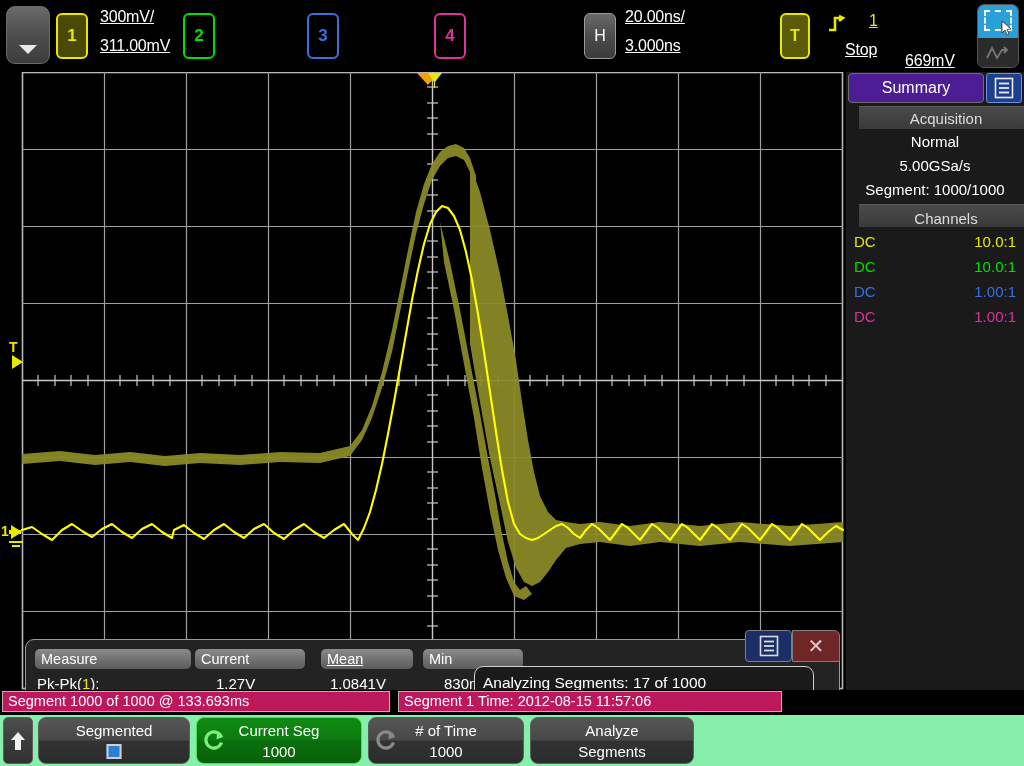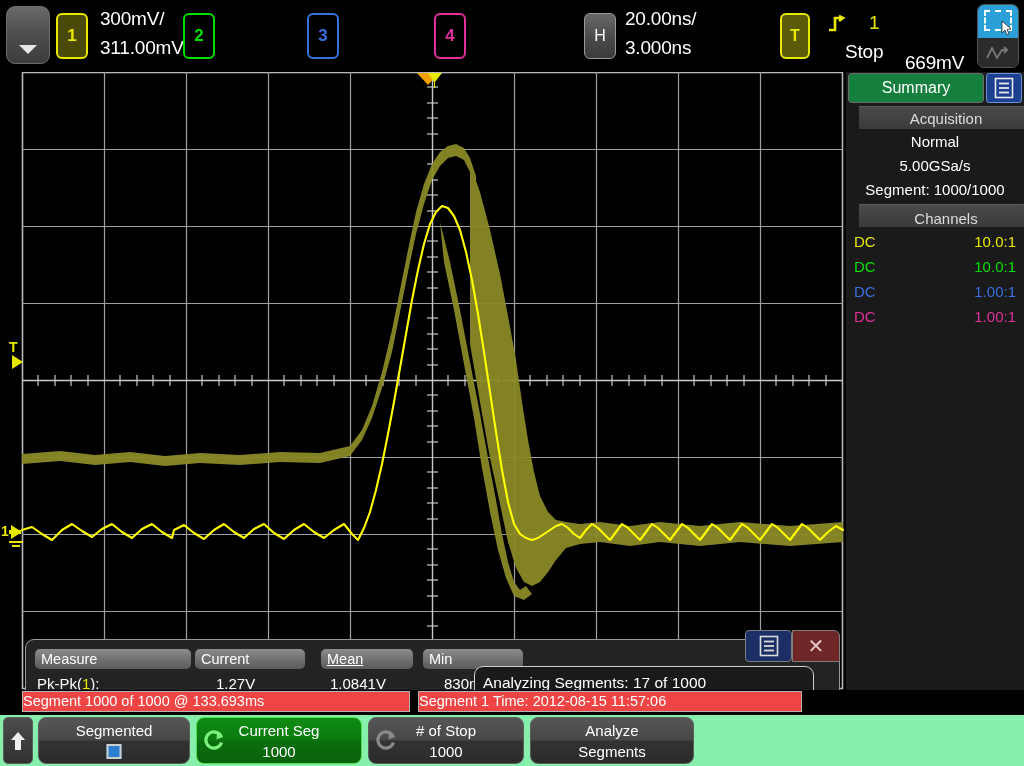--- a/index.html
+++ b/index.html
@@ -12,21 +12,21 @@
   #toolbar{position:absolute;left:0;top:0;width:1024px;height:72px;background:#000;}
   .chbox{position:absolute;width:32px;height:46px;border-radius:6px;border:2px solid #888;
          box-sizing:border-box;display:flex;align-items:center;justify-content:center;
          font-size:17px;font-weight:bold;background:#000;}
   #menu-down{position:absolute;left:6px;top:6px;width:44px;height:58px;border-radius:9px;
              border:1px solid #6b6b6b;box-sizing:border-box;
              background:linear-gradient(180deg,#6a6a6a 0%,#4d4d4d 50%,#3c3c3c 100%);}
   #menu-down .caret{position:absolute;left:50%;bottom:9px;transform:translateX(-50%);
              width:0;height:0;border-left:9px solid transparent;border-right:9px solid transparent;
              border-top:9px solid #e8e8e8;}
-  .tb-txt{position:absolute;color:#fff;font-size:19px;white-space:nowrap;letter-spacing:-0.2px;}
+  .tb-txt{position:absolute;color:#fff;font-size:16px;white-space:nowrap;letter-spacing:-0.2px;text-decoration:underline;}
   .tb-txt.yel{color:#e8e800;}
   #h-box{position:absolute;left:584px;top:13px;width:32px;height:46px;border-radius:6px;
          border:1px solid #9a9a9a;box-sizing:border-box;color:#fff;font-size:16px;
          display:flex;align-items:center;justify-content:center;
          background:linear-gradient(180deg,#686868 0%,#4a4a4a 55%,#3b3b3b 100%);}
   #t-box{position:absolute;left:780px;top:13px;width:30px;height:46px;border-radius:6px;
          border:2px solid #e8e800;box-sizing:border-box;color:#e8e800;font-size:16px;
          font-weight:bold;display:flex;align-items:center;justify-content:center;
          background:#5a5a08;}
   #seg-icon-btn{position:absolute;left:977px;top:4px;width:42px;height:64px;border-radius:7px;
@@ -75,40 +75,40 @@
       display:flex;align-items:center;justify-content:center;color:#e4c6c6;font-size:20px;}
 
   
   #analyze-dlg{position:absolute;left:474px;top:594px;width:340px;height:70px;
       background:#1a1a1a;border:1px solid #cfcfcf;border-radius:9px;box-sizing:border-box;
       padding:5px 8px 0 8px;}
   #analyze-dlg .line{color:#fff;font-size:15.5px;line-height:21px;white-space:nowrap;}
 
   
   #sidebar{position:absolute;left:846px;top:72px;width:178px;height:618px;background:#1a1a1a;}
-  #sb-tab{position:absolute;left:2px;top:1px;width:136px;height:30px;background:#15803d;
+  #sb-tab{position:absolute;left:2px;top:1px;width:136px;height:30px;background:#4c1d95;
       border:1px solid #6d6d6d;box-sizing:border-box;border-radius:4px;color:#fff;
       font-size:16px;display:flex;align-items:center;justify-content:center;}
   #sb-tab-icon{position:absolute;left:140px;top:1px;width:36px;height:30px;background:#1d3f8f;
       border:1px solid #6d90d6;box-sizing:border-box;border-radius:3px;
       display:flex;align-items:center;justify-content:center;}
   .sb-sec{position:absolute;left:2px;width:174px;height:22px;color:#dcdcdc;font-size:15px;
       display:flex;align-items:center;justify-content:center;
       background:linear-gradient(180deg,#4a4a4a 0%,#3a3a3a 100%);border-top:1px solid #5a5a5a;margin-left:11px;}
   .sb-row{position:absolute;left:2px;width:174px;height:23px;color:#fff;font-size:15px;
       display:flex;align-items:center;justify-content:center;}
   .sb-ch{position:absolute;left:2px;width:174px;height:25px;font-size:15px;
       display:flex;align-items:center;justify-content:space-between;padding:0 6px;
       box-sizing:border-box;}
 
   
   #status-bar{position:absolute;left:0;top:691px;width:1024px;height:22px;background:#000;}
-  .st-box{position:absolute;top:0;height:21px;background:#ef4444;border:1px solid #b5b5b5;
-      box-sizing:border-box;color:#fff;font-size:14.5px;line-height:19px;
-      white-space:nowrap;margin-left:20px;}
+  .st-box{position:absolute;top:0;height:21px;background:#be185d;border:1px solid #b5b5b5;
+      box-sizing:border-box;color:#fff;font-size:14.5px;line-height:19px;padding-left:5px;
+      white-space:nowrap;}
 
   
   #btn-bar{position:absolute;left:0;top:715px;width:1024px;height:51px;background:#86efac;}
   #up-btn{position:absolute;left:3px;top:2px;width:30px;height:47px;border-radius:5px;
       border:1px solid #5e5e5e;box-sizing:border-box;
       background:linear-gradient(180deg,#4e4e4e 0%,#3c3c3c 55%,#313131 100%);
       display:flex;align-items:center;justify-content:center;}
   .sk{position:absolute;top:2px;height:47px;border-radius:8px;box-sizing:border-box;
       border:1px solid #5e5e5e;
       background:linear-gradient(180deg,#565656 0%,#484848 48%,#333 52%,#2b2b2b 100%);
@@ -439,21 +439,21 @@
       </svg>
       <div class="l1">Current Seg</div>
       <div class="l2">1000</div>
     </div>
 
     <div class="sk" style="left:368px;width:156px;">
       <svg class="rot" viewBox="0 0 22 22">
         <path d="M18.5 8.5 A8 8 0 1 0 18.5 13.5" fill="none" stroke="#8a8a8a" stroke-width="3.2"></path>
         <path d="M14 4 L19.5 8 L13.5 10.5 Z" fill="#8a8a8a"></path>
       </svg>
-      <div class="l1"># of Stop</div>
+      <div class="l1"># of Time</div>
       <div class="l2">1000</div>
     </div>
 
     <div class="sk" style="left:530px;width:164px;">
       <div class="l1">Analyze</div>
       <div class="l2">Segments</div>
     </div>
   </div>
 
 </div>

